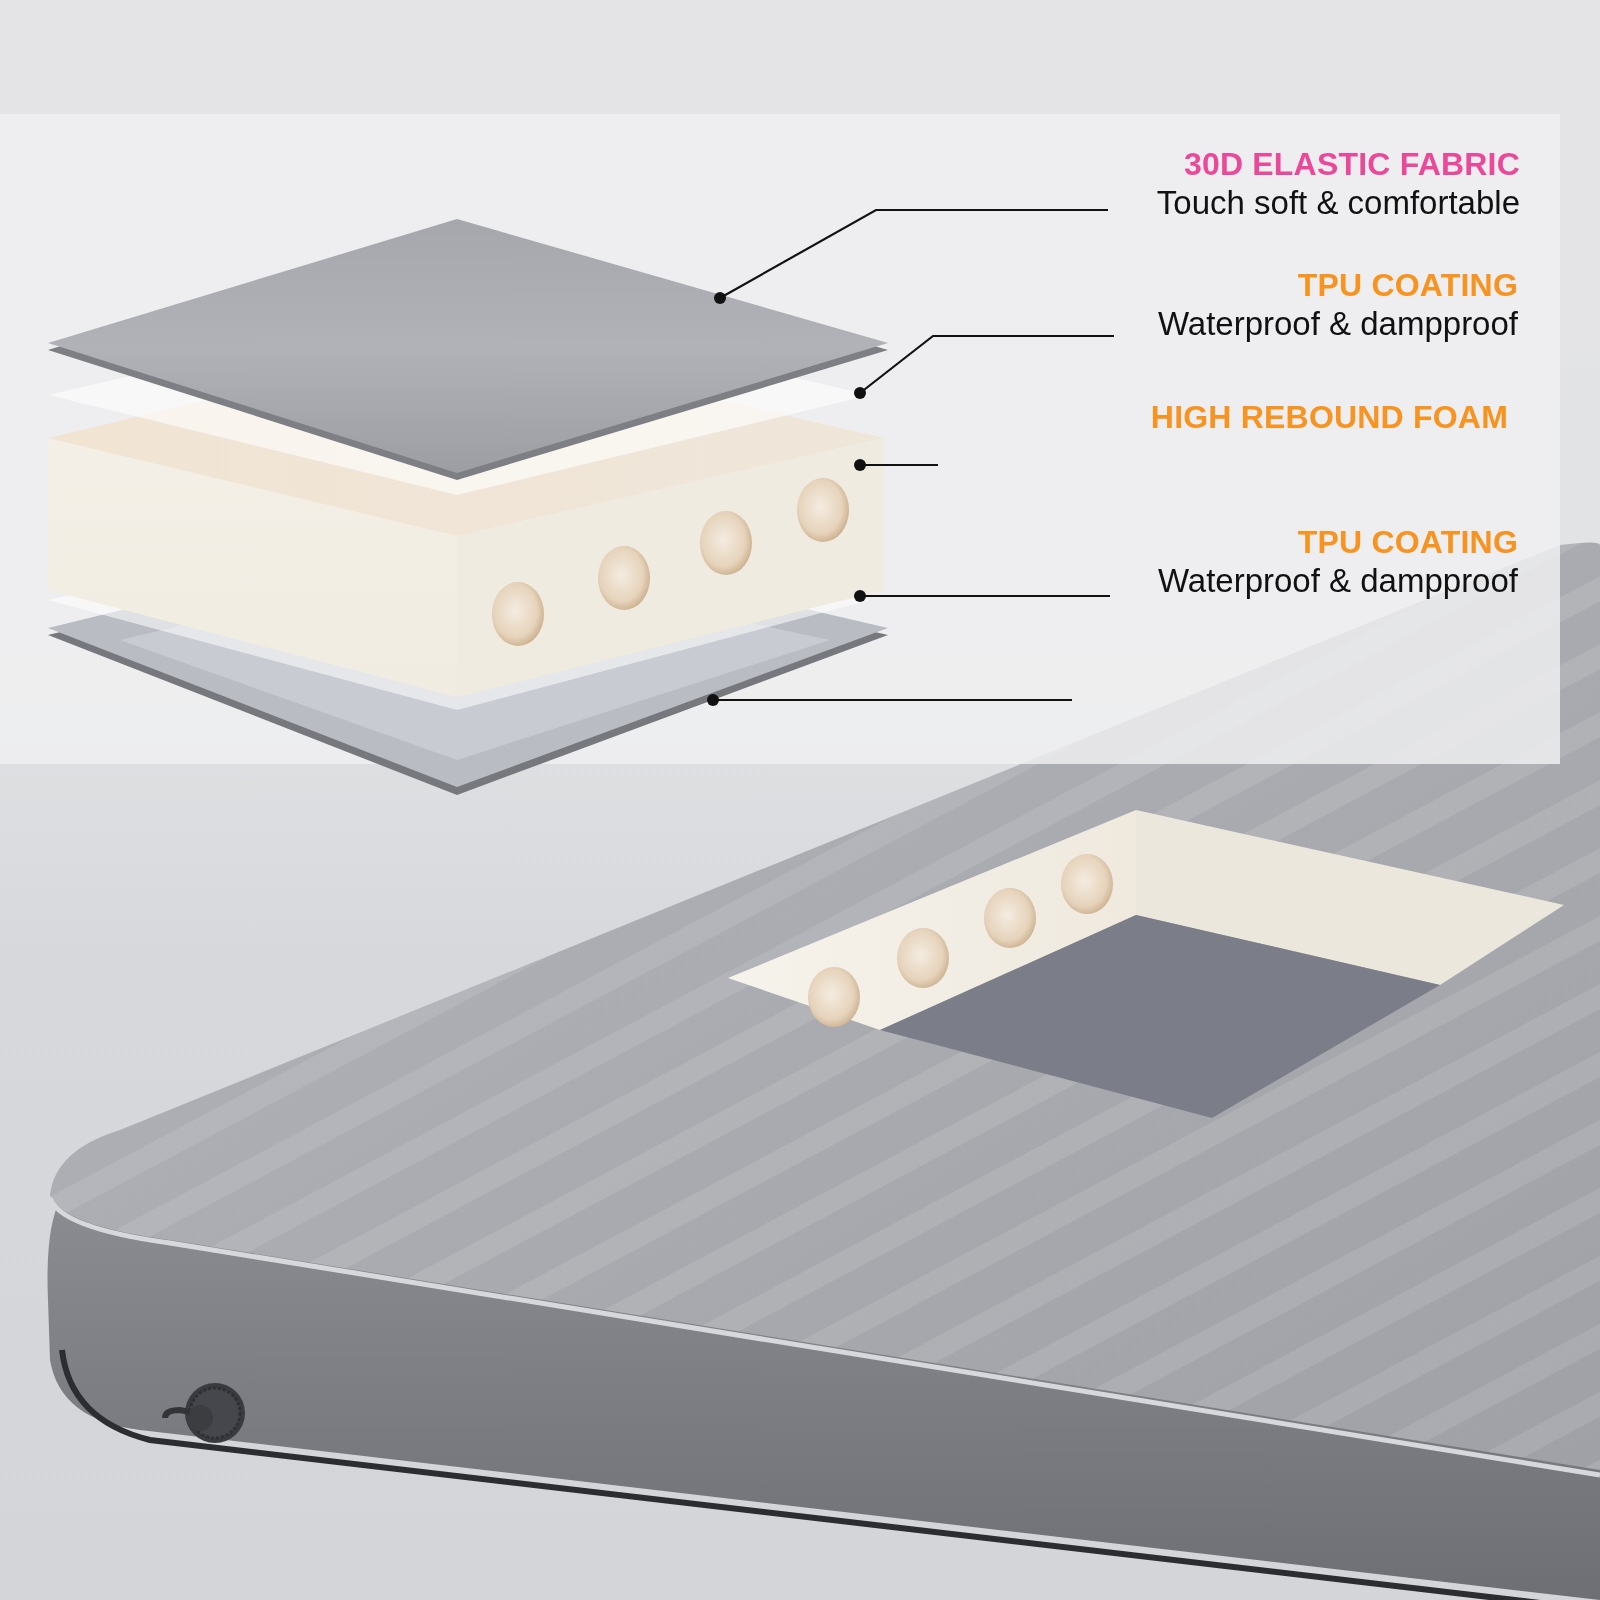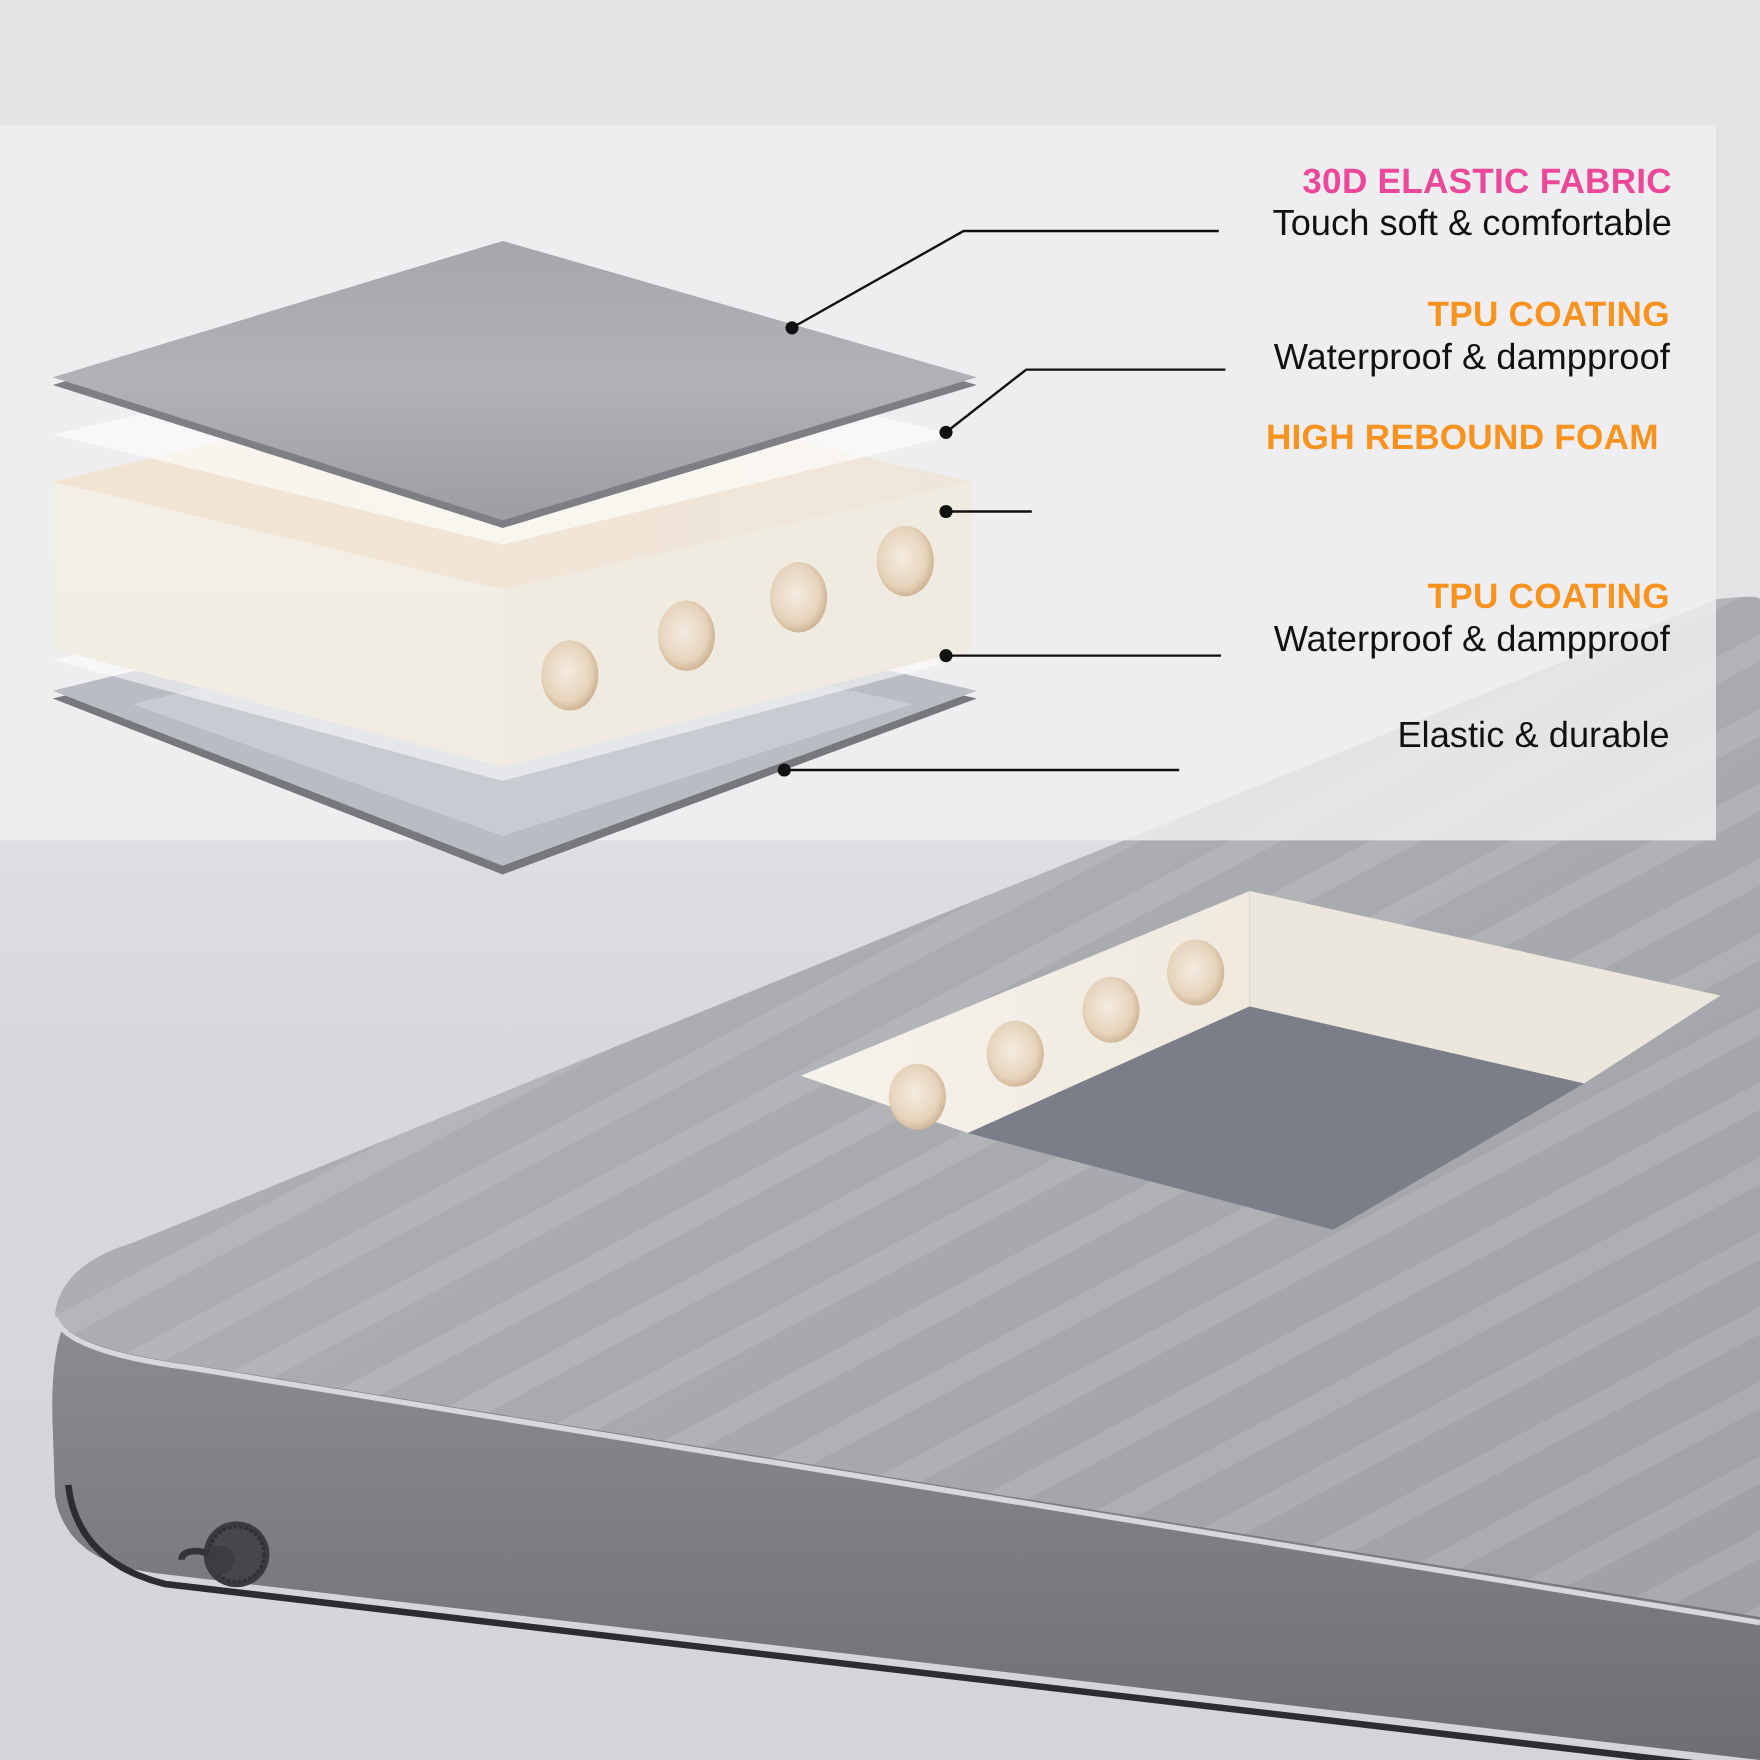--- a/index.html
+++ b/index.html
@@ -150,24 +150,23 @@
 
   <div class="labels">
     <div class="label-block" style="top:145px;">
       <div class="label-title" style="color:#ec4899;">30D ELASTIC FABRIC</div>
       <div class="label-desc">Touch soft &amp; comfortable</div>
     </div>
     <div class="label-block" style="top:266px; right:2px;">
       <div class="label-title" style="color:#f7931e;">TPU COATING</div>
       <div class="label-desc">Waterproof &amp; dampproof</div>
     </div>
-    <div class="label-block" style="top:378px; right:2px;">
+    <div class="label-block" style="top:398px; right:2px;">
       <div class="label-title" style="color:#f7931e; padding-right:10px;">HIGH REBOUND FOAM</div>
     </div>
     <div class="label-block" style="top:523px; right:2px;">
       <div class="label-title" style="color:#f7931e;">TPU COATING</div>
       <div class="label-desc">Waterproof &amp; dampproof</div>
     </div>
     <div class="label-block" style="top:648px; right:2px;">
-      <div class="label-desc">Elastic &amp; durable</div>
     </div>
   </div>
 </div>
 
 </body></html>

